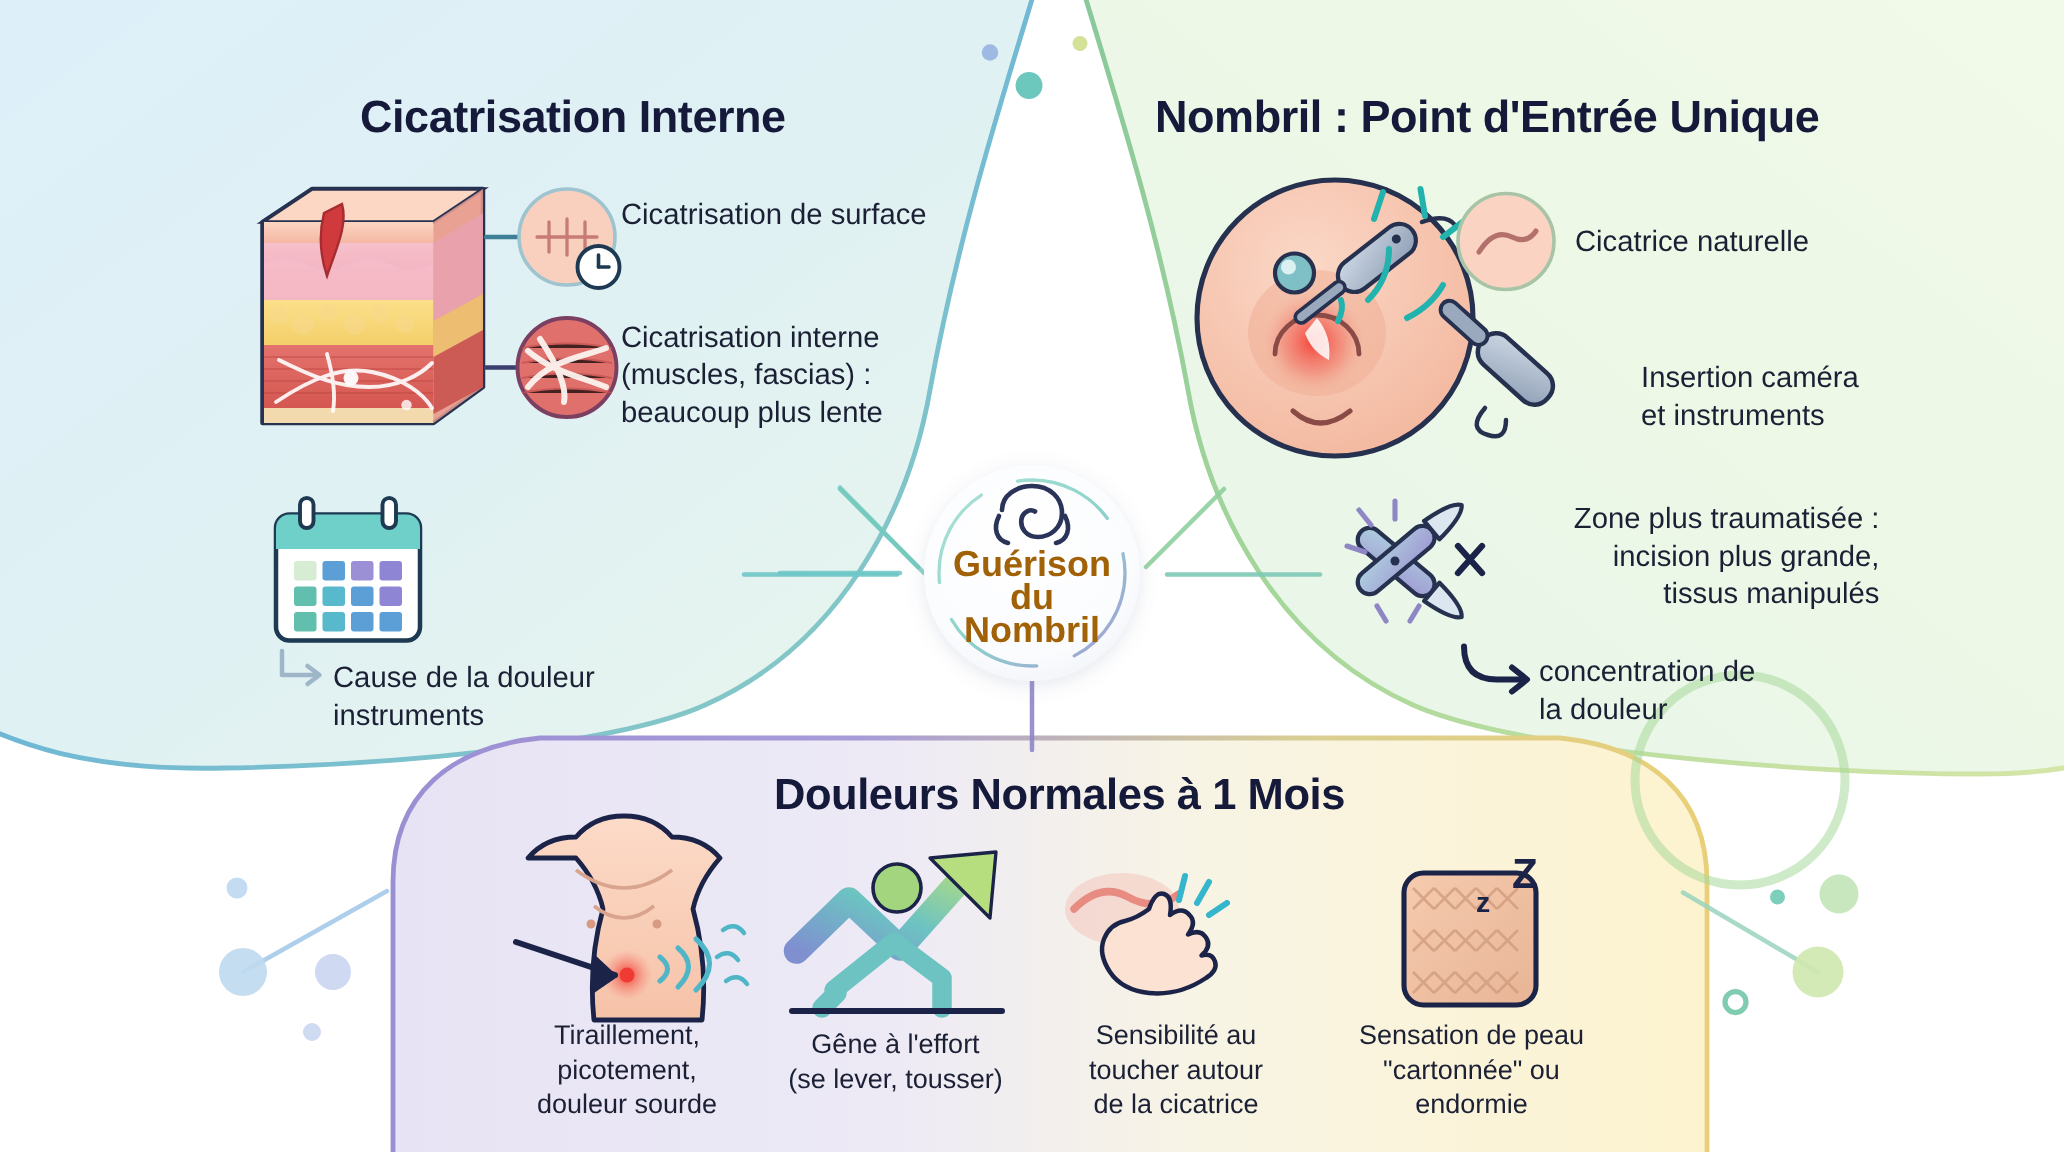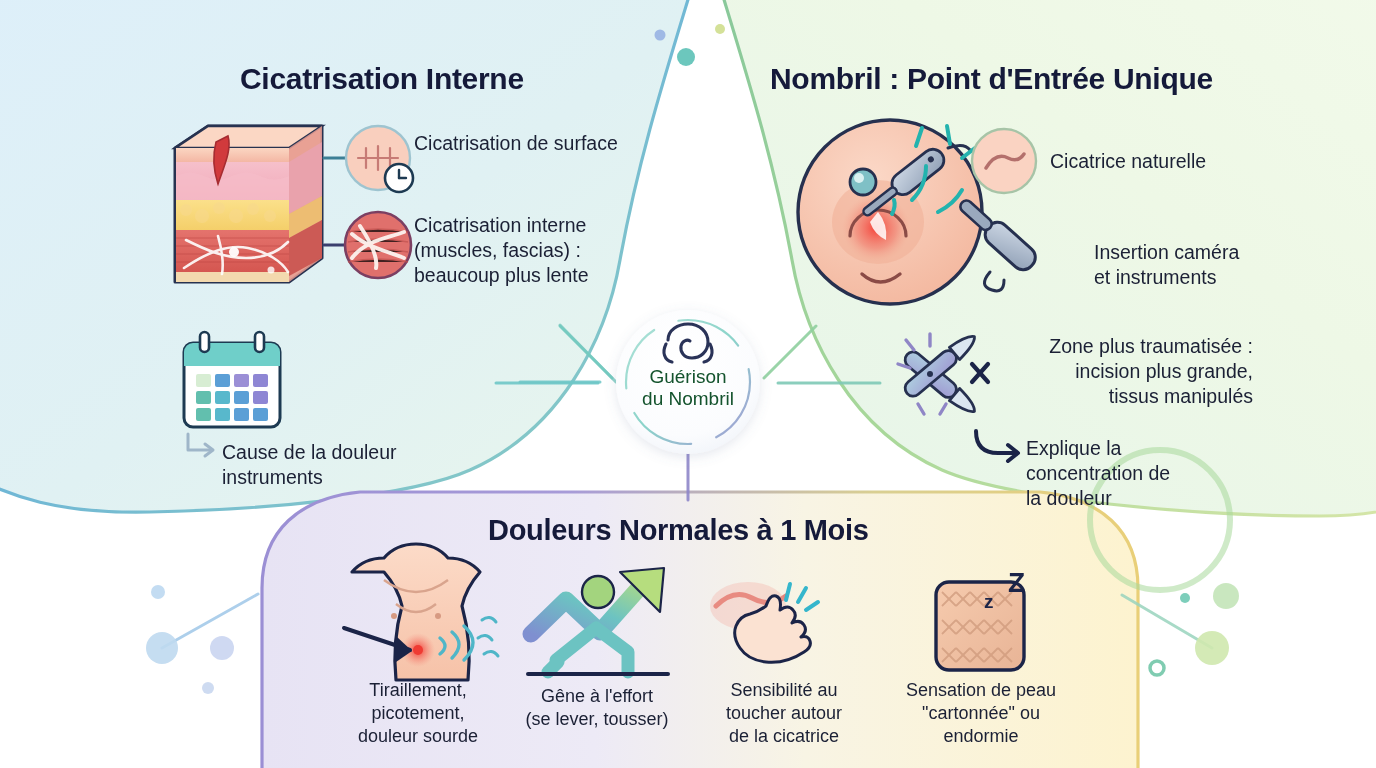--- a/index.html
+++ b/index.html
@@ -8,21 +8,21 @@
     font-family:"Liberation Sans", sans-serif;
     background:#ffffff;
     position:relative;
   }
   #stage { position:absolute; inset:0; width:1376px; height:768px; }
   svg.layer { position:absolute; left:0; top:0; width:1376px; height:768px; pointer-events:none; }
   .txt { position:absolute; color:#151a3a; }
   .panel-title { font-weight:bold; letter-spacing:-0.3px; color:#151a3a; }
   .body-txt { font-size:19.5px; line-height:25px; color:#1b2035; }
   .cap-txt  { font-size:18px;  line-height:23px; color:#1b2035; text-align:center; }
-  .hub-label { font-weight:normal; font-size:19px; line-height:22px; text-align:center; color:#14532d; }
+  .hub-label { font-weight:bold; font-size:24px; line-height:22px; text-align:center; color:#a16207; }
 </style>
 </head>
 <body>
 
 <div id="stage">
 
   <svg class="layer" viewBox="0 0 1376 768">
     <defs>
       <linearGradient id="gLeftBg" x1="0" y1="0" x2="1" y2="1">
         <stop offset="0%" stop-color="#ddeffa"></stop>
@@ -480,26 +480,25 @@
     <div>et instruments</div>
   </div>
 
   <div class="txt body-txt" style="left:1003px; top:334px; width:250px;text-align:right;">
     <div>Zone plus traumatisée :</div>
     <div>incision plus grande,</div>
     <div>tissus manipulés</div>
   </div>
 
   <div class="txt body-txt" style="left:1026px; top:436px; width:200px;">
-    <div>Explique la</div>
     <div>concentration de</div>
     <div>la douleur</div>
   </div>
 
-  <div class="txt panel-title" style="left:488px; top:514px; font-size:29px;text-align:right;">Douleurs Normales à 1 Mois</div>
+  <div class="txt panel-title" style="left:516px; top:514px; font-size:29px;text-align:right;">Douleurs Normales à 1 Mois</div>
 
   <div class="txt cap-txt" style="left:306px; top:679px; width:224px;">
     <div>Tiraillement,</div>
     <div>picotement,</div>
     <div>douleur sourde</div>
   </div>
 
   <div class="txt cap-txt" style="left:490px; top:685px; width:214px;">
     <div>Gêne à l'effort</div>
     <div>(se lever, tousser)</div>

